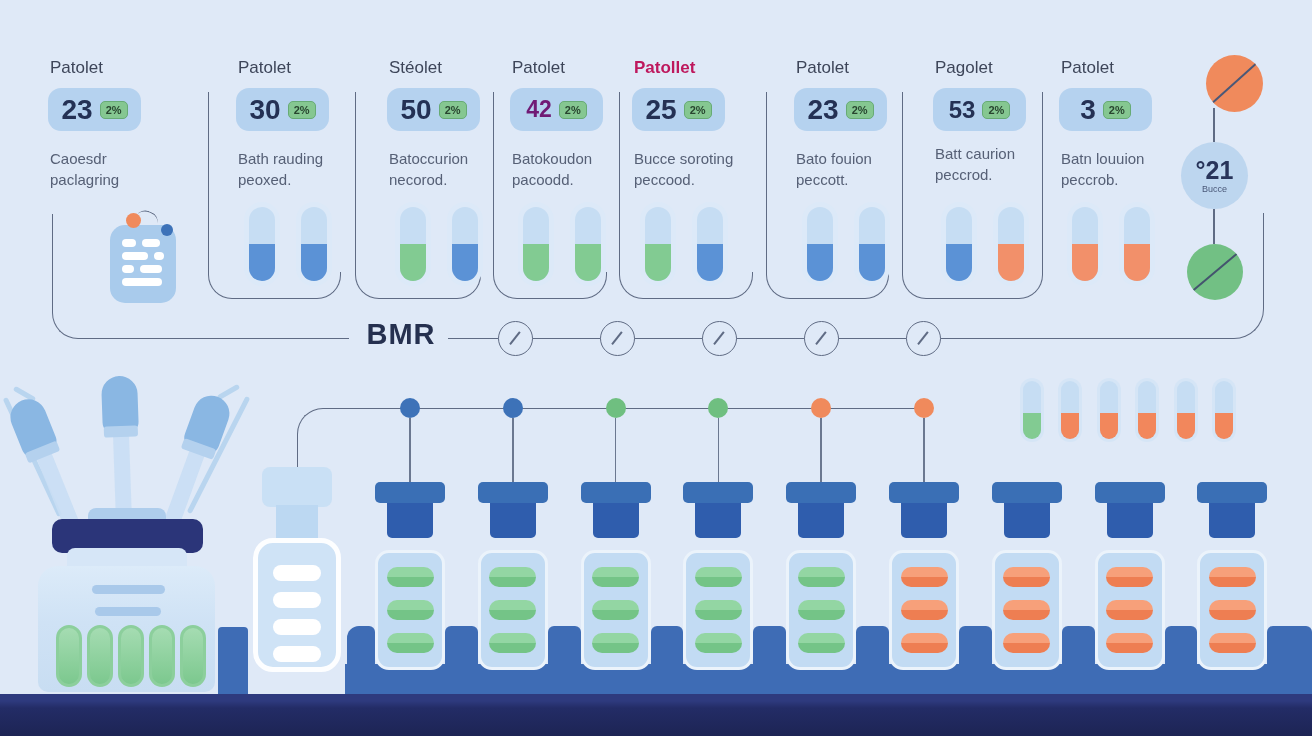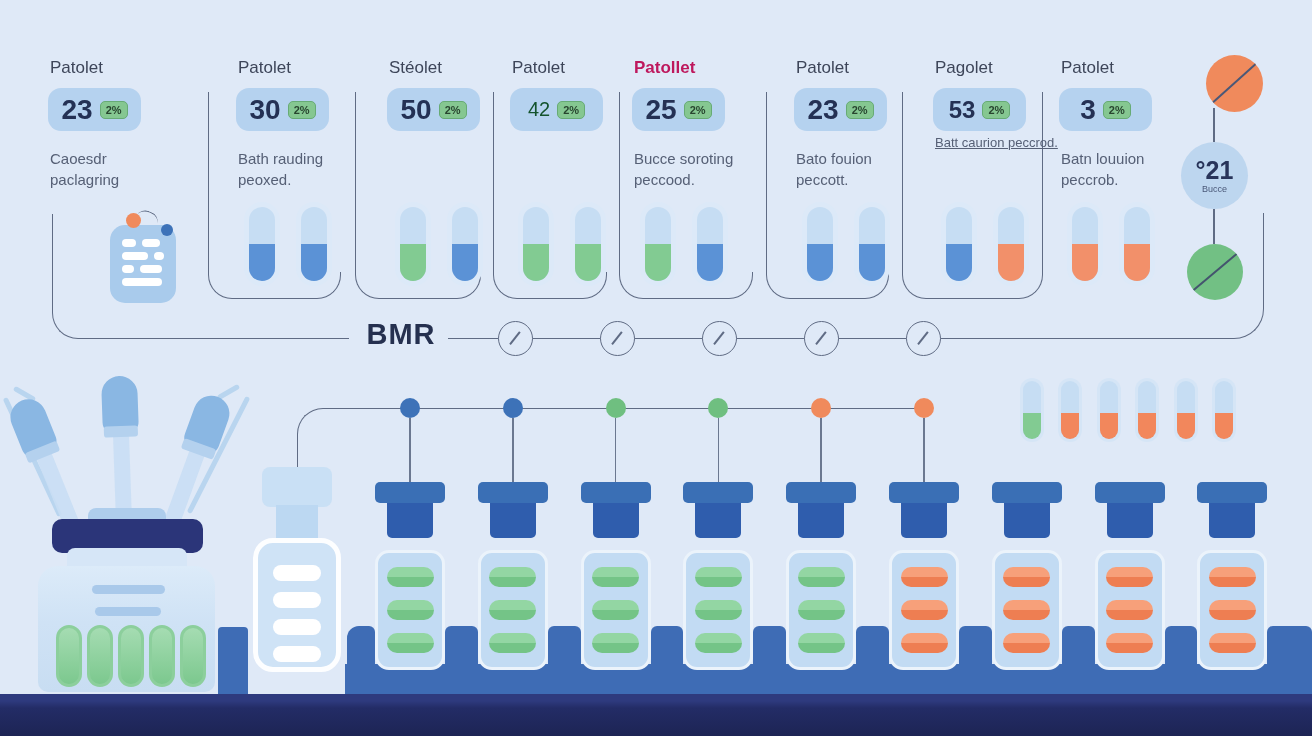--- a/index.html
+++ b/index.html
@@ -245,37 +245,39 @@
             <div style="position: absolute; left: 0px; top: 50%; width: 100%; height: 50%; background: rgb(91, 146, 214);"></div>
           </div>
         </div>
       </div>
       <div style="position: absolute; left: 387px; top: 58px; width: 145px; height: 245px;">
         <div style="position: absolute; left: 2px; top: 0px; font-size: 17px; color: rgb(61, 69, 89);">Stéolet</div>
         <div style="position: absolute; left: 0px; top: 30px; width: 93px; height: 43px; background: rgb(181, 210, 239); border-radius: 13px; display: flex; align-items: center; justify-content: center; gap: 7px;">
           <div style="position: static; font-size: 28px; font-weight: bold; color: rgb(36, 49, 84);">50</div>
           <div style="position: static; font-size: 11px; font-weight: bold; padding: 2px 5px; border-radius: 5px; background: rgb(133, 199, 145); border: 1px solid rgb(103, 171, 117); color: rgb(40, 69, 47);">2%</div>
         </div>
+        <div style="position: absolute; left: 2px; top: 90px; width: 128px; font-size: 15px; line-height: 21px; color: rgb(86, 96, 118);">Batoccurion necorod.</div>
         <div style="position: absolute; left: 8px; top: 144px; width: 36px; height: 84px; background: rgb(220, 233, 248); border-radius: 18px;">
           <div style="position: absolute; left: 5px; top: 5px; width: 26px; height: 74px; border-radius: 13px; overflow: hidden; background: rgb(198, 221, 243);">
             <div style="position: absolute; left: 0px; top: 50%; width: 100%; height: 50%; background: rgb(130, 203, 146);"></div>
           </div>
         </div>
         <div style="position: absolute; left: 60px; top: 144px; width: 36px; height: 84px; background: rgb(220, 233, 248); border-radius: 18px;">
           <div style="position: absolute; left: 5px; top: 5px; width: 26px; height: 74px; border-radius: 13px; overflow: hidden; background: rgb(198, 221, 243);">
             <div style="position: absolute; left: 0px; top: 50%; width: 100%; height: 50%; background: rgb(91, 146, 214);"></div>
           </div>
         </div>
       </div>
       <div style="position: absolute; left: 510px; top: 58px; width: 145px; height: 245px;">
         <div style="position: absolute; left: 2px; top: 0px; font-size: 17px; color: rgb(61, 69, 89);">Patolet</div>
         <div style="position: absolute; left: 0px; top: 30px; width: 93px; height: 43px; background: rgb(181, 210, 239); border-radius: 13px; display: flex; align-items: center; justify-content: center; gap: 7px;">
-          <div style="position: static; font-size: 20px; font-weight: normal; color: #14532d;">42</div>
-          <div style="position: static; font-size: 11px; font-weight: bold; padding: 2px 5px; border-radius: 5px; background: rgb(133, 199, 145); border: 1px solid rgb(103, 171, 117); color: rgb(40, 69, 47);">2%</div>
-        </div>
+          <div style="position: static; font-size: 23px; font-weight: bold; color: #701a75;">42</div>
+          <div style="position: static; font-size: 11px; font-weight: bold; padding: 2px 5px; border-radius: 5px; background: rgb(133, 199, 145); border: 1px solid rgb(103, 171, 117); color: rgb(40, 69, 47);">2%</div>
+        </div>
+        <div style="position: absolute; left: 2px; top: 90px; width: 128px; font-size: 15px; line-height: 21px; color: rgb(86, 96, 118);">Batokoudon pacoodd.</div>
         <div style="position: absolute; left: 8px; top: 144px; width: 36px; height: 84px; background: rgb(220, 233, 248); border-radius: 18px;">
           <div style="position: absolute; left: 5px; top: 5px; width: 26px; height: 74px; border-radius: 13px; overflow: hidden; background: rgb(198, 221, 243);">
             <div style="position: absolute; left: 0px; top: 50%; width: 100%; height: 50%; background: rgb(130, 203, 146);"></div>
           </div>
         </div>
         <div style="position: absolute; left: 60px; top: 144px; width: 36px; height: 84px; background: rgb(220, 233, 248); border-radius: 18px;">
           <div style="position: absolute; left: 5px; top: 5px; width: 26px; height: 74px; border-radius: 13px; overflow: hidden; background: rgb(198, 221, 243);">
             <div style="position: absolute; left: 0px; top: 50%; width: 100%; height: 50%; background: rgb(130, 203, 146);"></div>
           </div>
         </div>
@@ -315,21 +317,21 @@
             <div style="position: absolute; left: 0px; top: 50%; width: 100%; height: 50%; background: rgb(91, 146, 214);"></div>
           </div>
         </div>
       </div>
       <div style="position: absolute; left: 933px; top: 58px; width: 145px; height: 245px;">
         <div style="position: absolute; left: 2px; top: 0px; font-size: 17px; color: rgb(61, 69, 89);">Pagolet</div>
         <div style="position: absolute; left: 0px; top: 30px; width: 93px; height: 43px; background: rgb(181, 210, 239); border-radius: 13px; display: flex; align-items: center; justify-content: center; gap: 7px;">
           <div style="position: static; font-size: 24px; font-weight: bold; color: rgb(36, 49, 84);">53</div>
           <div style="position: static; font-size: 11px; font-weight: bold; padding: 2px 5px; border-radius: 5px; background: rgb(133, 199, 145); border: 1px solid rgb(103, 171, 117); color: rgb(40, 69, 47);">2%</div>
         </div>
-        <div style="position: absolute; left: 2px; top: 74px; width: 128px; font-size: 13px; line-height: 21px; color: rgb(86, 96, 118); text-decoration: underline;">Batt caurion peccrod.</div>
+        <div style="position: absolute; left: 2px; top: 85px; width: 128px; font-size: 15px; line-height: 21px; color: rgb(86, 96, 118);">Batt caurion peccrod.</div>
         <div style="position: absolute; left: 8px; top: 144px; width: 36px; height: 84px; background: rgb(220, 233, 248); border-radius: 18px;">
           <div style="position: absolute; left: 5px; top: 5px; width: 26px; height: 74px; border-radius: 13px; overflow: hidden; background: rgb(198, 221, 243);">
             <div style="position: absolute; left: 0px; top: 50%; width: 100%; height: 50%; background: rgb(91, 146, 214);"></div>
           </div>
         </div>
         <div style="position: absolute; left: 60px; top: 144px; width: 36px; height: 84px; background: rgb(220, 233, 248); border-radius: 18px;">
           <div style="position: absolute; left: 5px; top: 5px; width: 26px; height: 74px; border-radius: 13px; overflow: hidden; background: rgb(198, 221, 243);">
             <div style="position: absolute; left: 0px; top: 50%; width: 100%; height: 50%; background: rgb(242, 144, 106);"></div>
           </div>
         </div>

